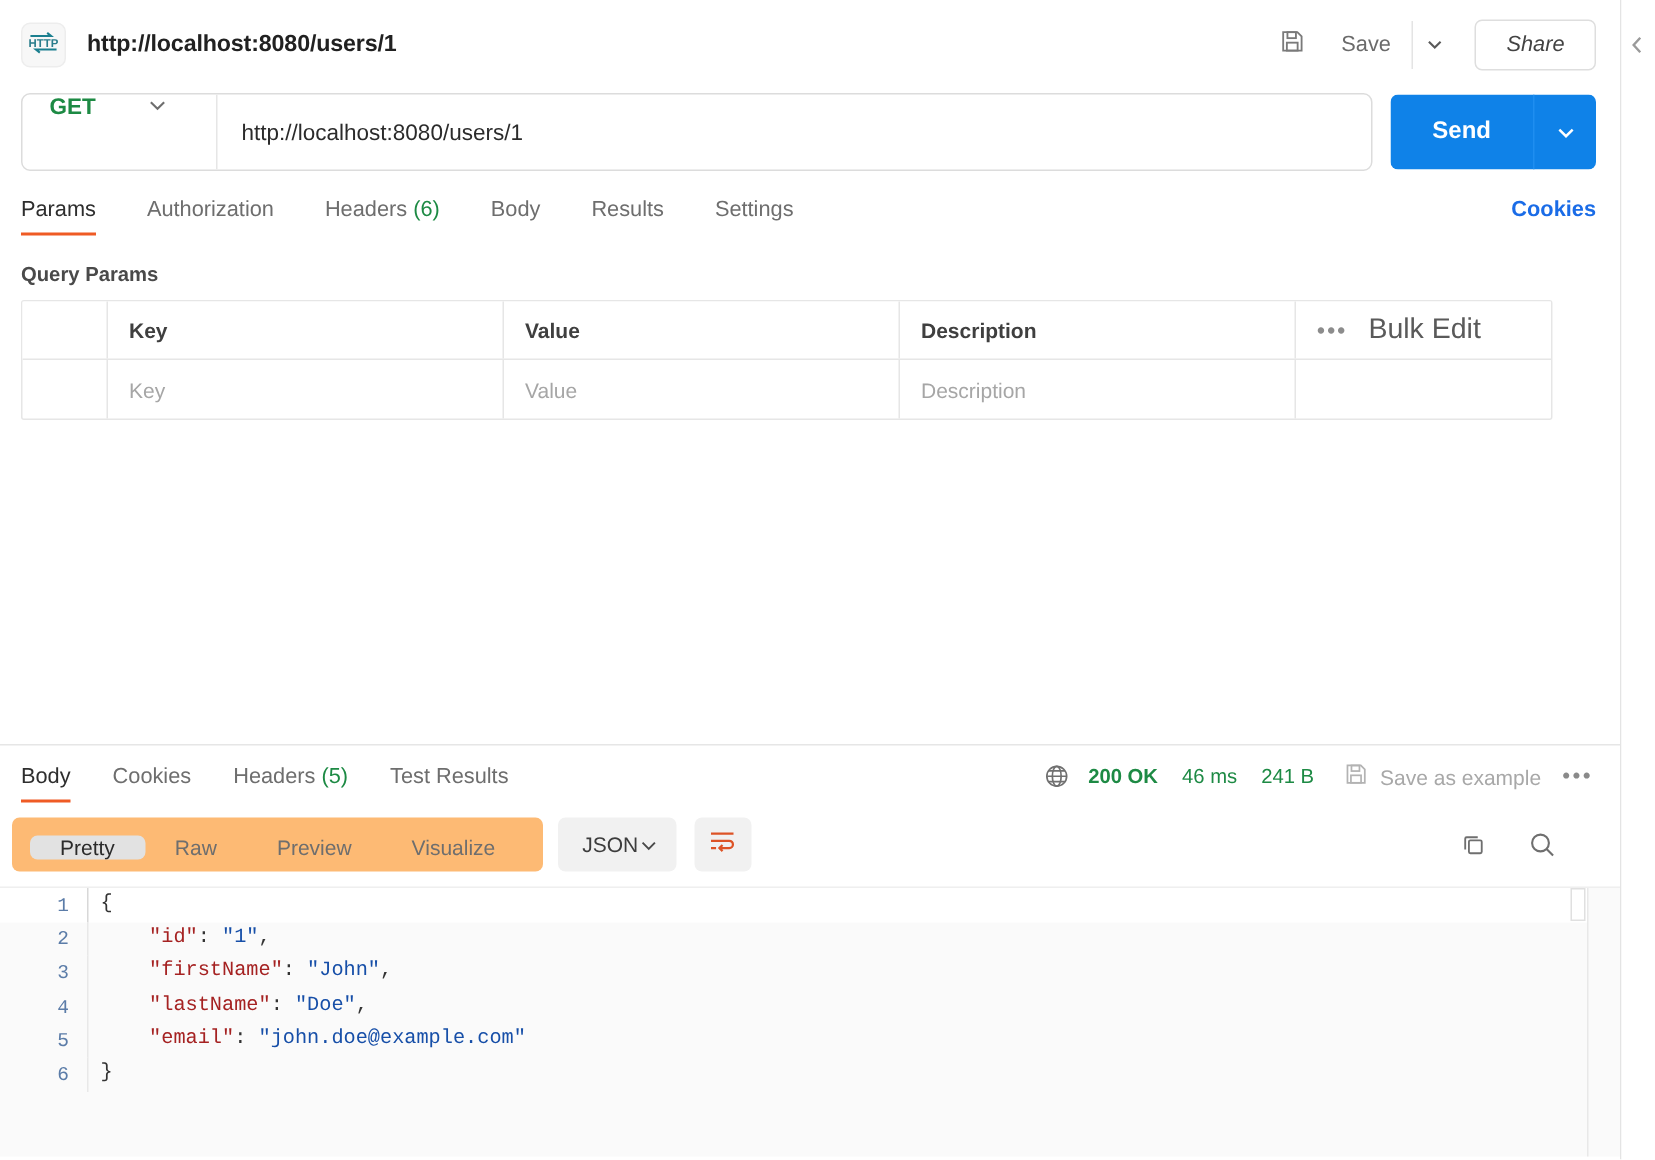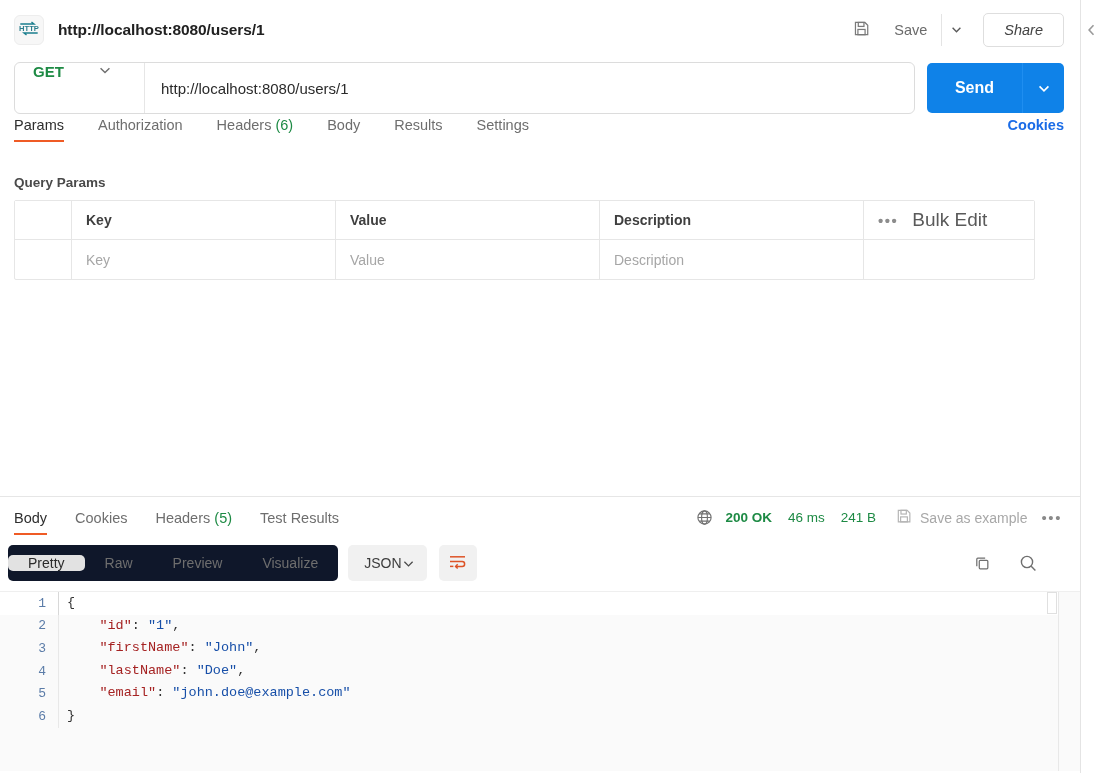--- a/index.html
+++ b/index.html
@@ -152,21 +152,21 @@
     width: 42px;
     display: flex; align-items: center; justify-content: center;
     border-left: 1px solid #1f8ef0;
     color: #fff;
     cursor: pointer;
   }
 
   
   .reqtabs {
     display: flex;
-    align-items: flex-start;
+    align-items: flex-end;
     padding: 0 16px 0 14px;
     height: 40px;
     position: relative;
   }
   .tab {
     position: relative;
     font-size: 14.5px;
     color: #6e6e6e;
     padding: 0 0 9px 0;
     margin-right: 34px;
@@ -268,25 +268,25 @@
 
   
   .viewbar {
     display: flex;
     align-items: center;
     padding: 10px 14px 8px 8px;
     gap: 0;
   }
   .segmented {
     display: flex;
-    background: #0f172a;
+    background: #fdba74;
     border-radius: 5px;
     height: 36px;
-    align-items: center;
-    padding: 0;
+    align-items: flex-start;
+    padding: 12px;
   }
   .seg {
     display: flex; align-items: center;
     padding: 0 20px;
     font-size: 14px;
     color: #6e6e6e;
     border-radius: 5px;
     cursor: pointer;
   }
   .seg.active { background: #e2e2e2; color: #2b2b2b; }

